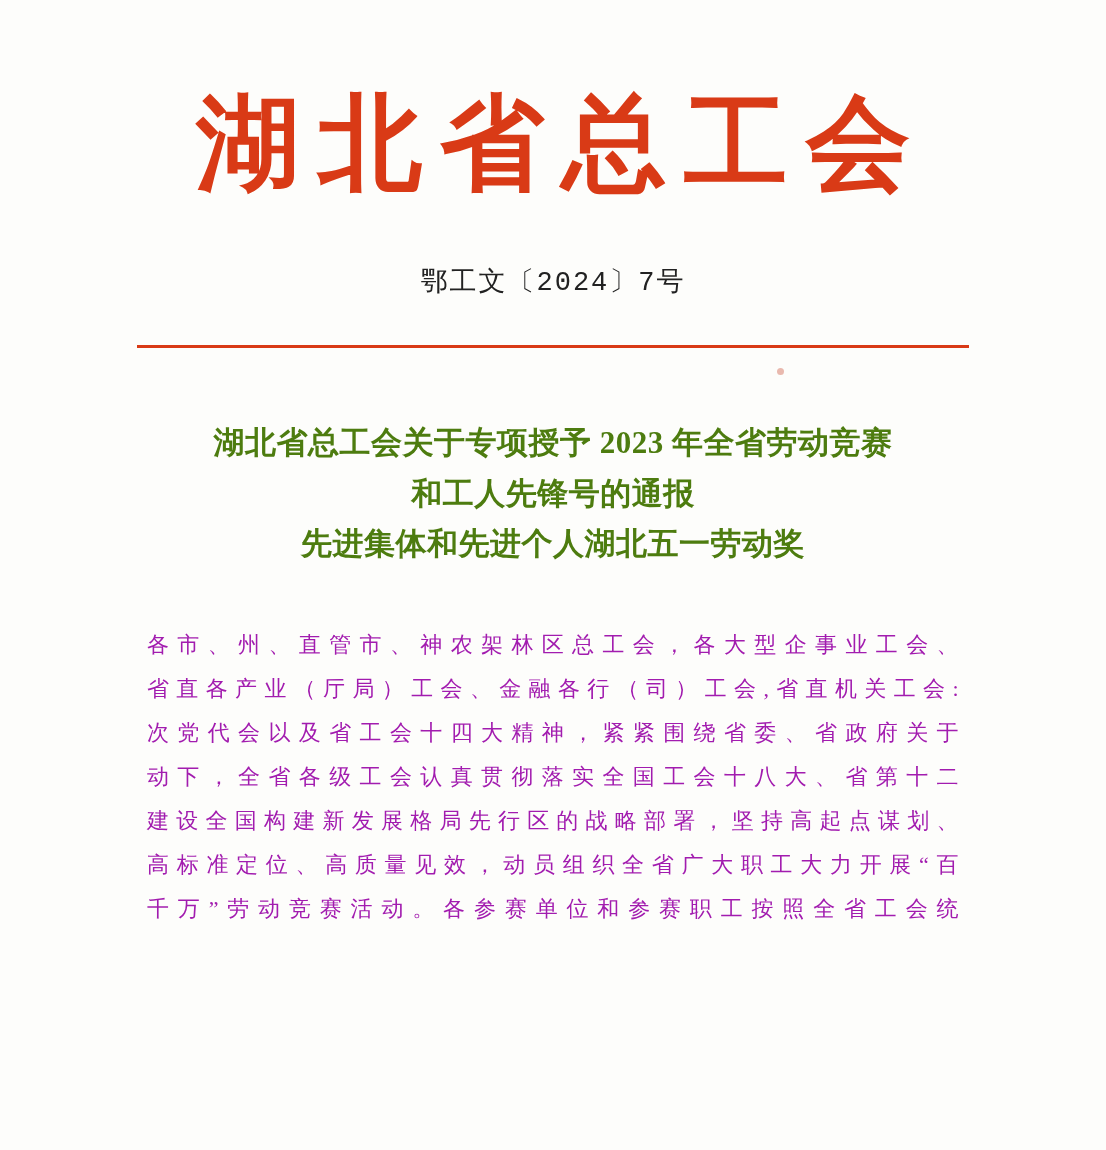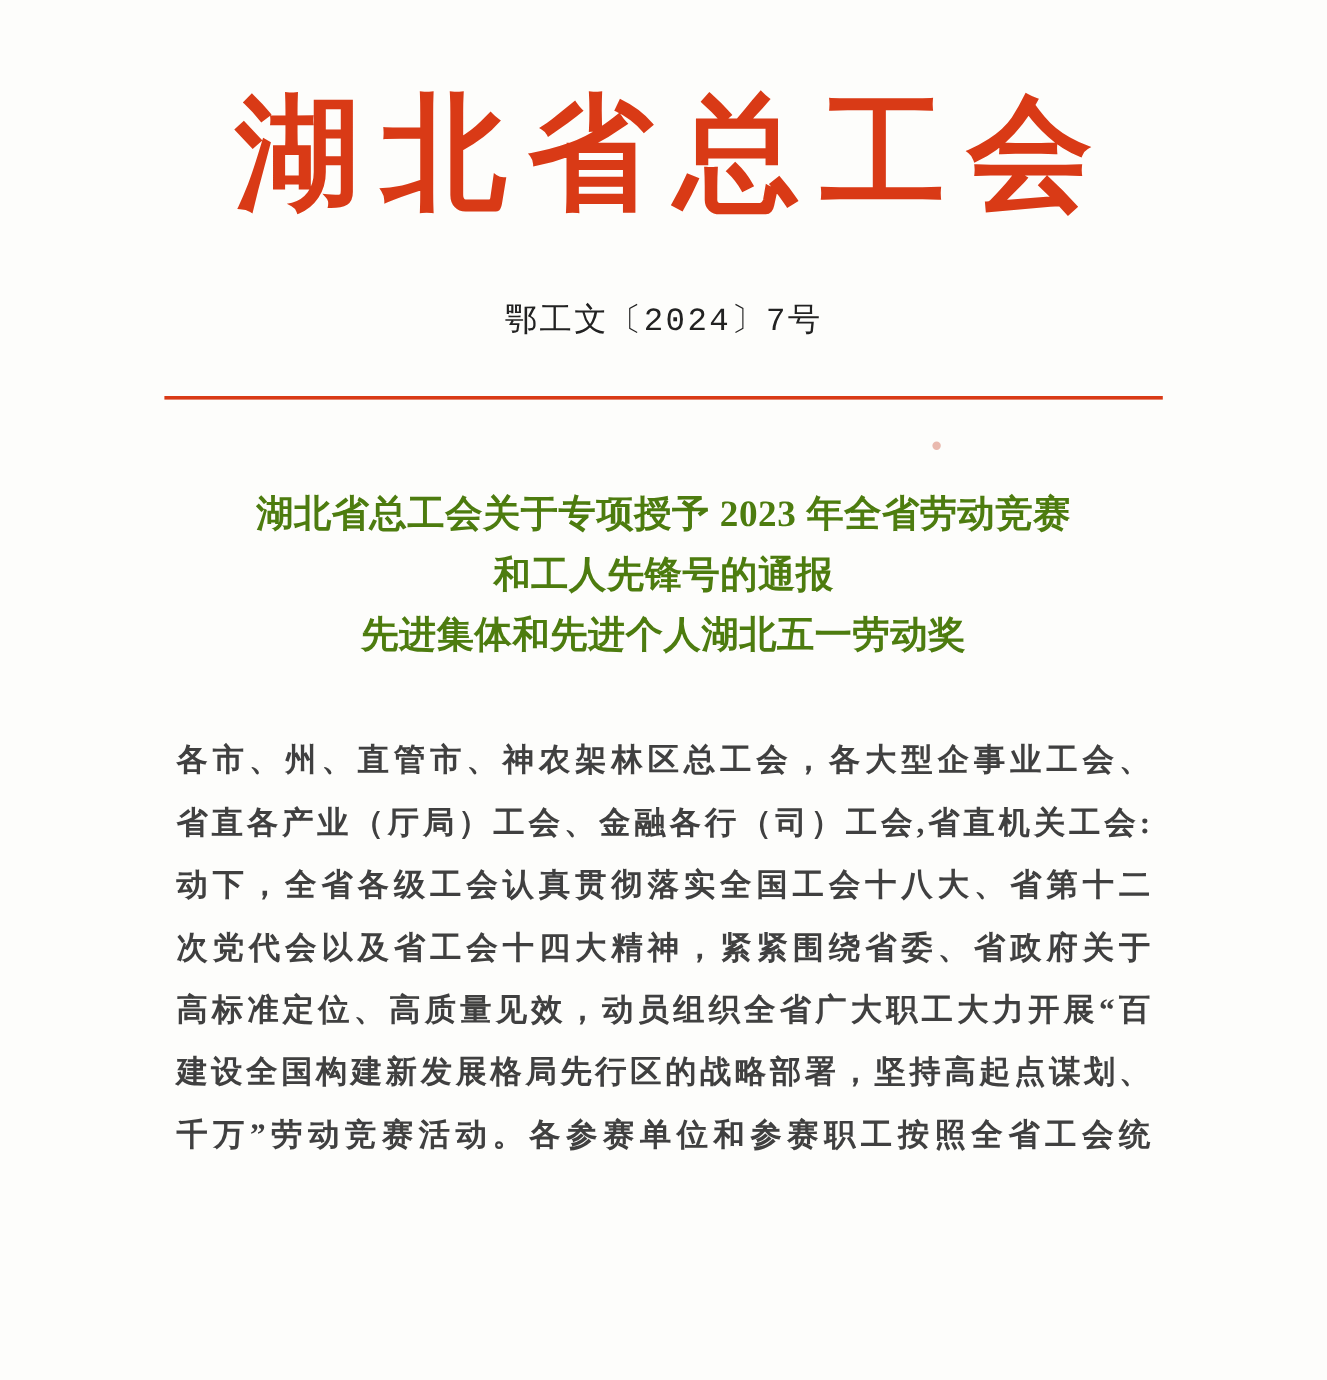--- a/index.html
+++ b/index.html
@@ -26,20 +26,21 @@
   }
   .org-title {
     font-family: "Liberation Serif", "DejaVu Serif", serif;
     font-weight: bold;
     color: #d93a16;
     font-size: 104px;
     letter-spacing: 18px;
     line-height: 1.1;
     text-indent: 18px;
     white-space: nowrap;
+    margin-top: 15px;
   }
   .doc-number {
     margin-top: 62px;
     font-size: 27px;
     letter-spacing: 2px;
     color: #222;
     font-family: Liberation Mono, monospace;
   }
   .red-rule {
     margin: 46px auto 0 auto;
@@ -66,25 +67,24 @@
     letter-spacing: 0.5px;
     color: #4d7c0f;
   }
   .doc-title .line {
     display: block;
     white-space: nowrap;
   }
   .body-text {
     margin: 54px auto 0 auto;
     width: 812px;
-    font-size: 26px;
+    font-size: 22px;
     line-height: 2.0;
-    color: #404040;
+    color: #a21caf;
     letter-spacing: 0.5px;
-    font-weight: bold;
   }
   .body-text p {
     margin: 0;
     text-align: justify;
     text-align-last: justify;
     white-space: nowrap;
   }
   .body-text p.indent {
     text-indent: 52px;
   }
@@ -107,20 +107,20 @@
 
   <div class="doc-title">
     <span class="line">湖北省总工会关于专项授予 2023 年全省劳动竞赛</span>
     <span class="line">和工人先锋号的通报</span>
     <span class="line">先进集体和先进个人湖北五一劳动奖</span>
   </div>
 
   <div class="body-text">
     <p>各市、州、直管市、神农架林区总工会，各大型企事业工会、</p>
     <p>省直各产业（厅局）工会、金融各行（司）工会,省直机关工会:</p>
+    <p>次党代会以及省工会十四大精神，紧紧围绕省委、省政府关于</p>
     <p>动下，全省各级工会认真贯彻落实全国工会十八大、省第十二</p>
-    <p>次党代会以及省工会十四大精神，紧紧围绕省委、省政府关于</p>
+    <p>建设全国构建新发展格局先行区的战略部署，坚持高起点谋划、</p>
     <p>高标准定位、高质量见效，动员组织全省广大职工大力开展“百</p>
-    <p>建设全国构建新发展格局先行区的战略部署，坚持高起点谋划、</p>
     <p class="last">千万”劳动竞赛活动。各参赛单位和参赛职工按照全省工会统</p>
   </div>
 
 </div>
 
 </body></html>

